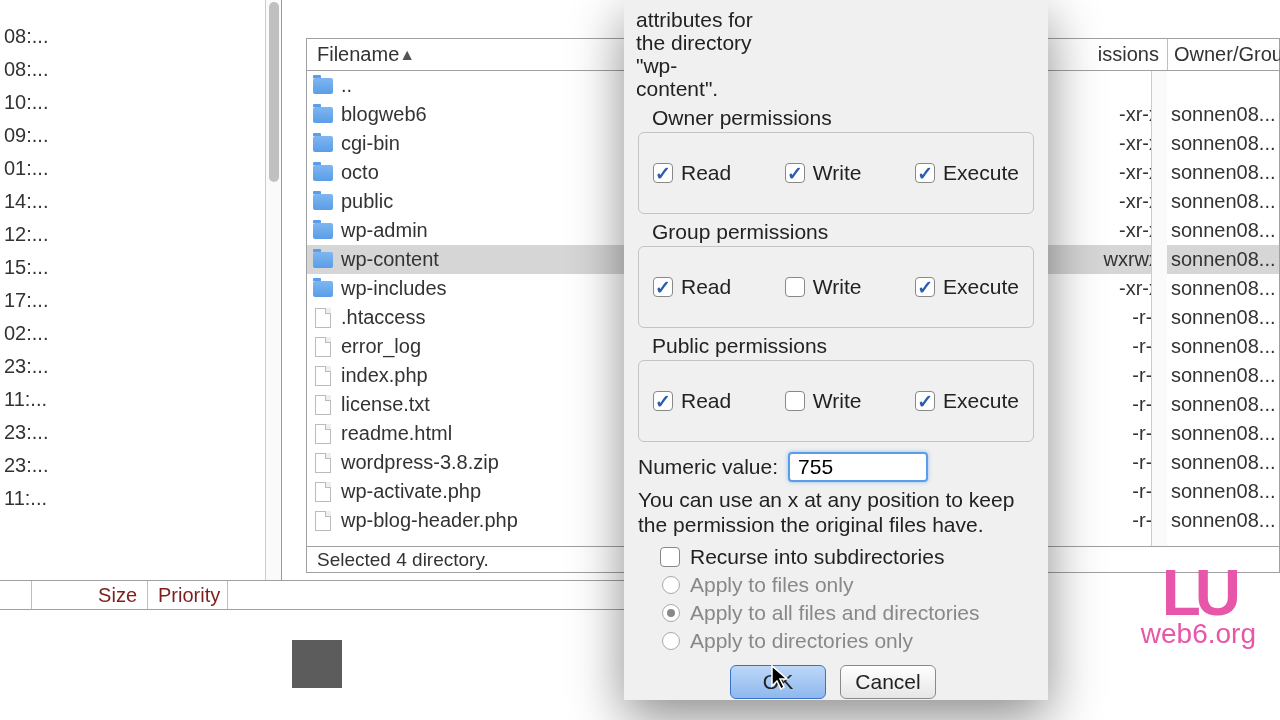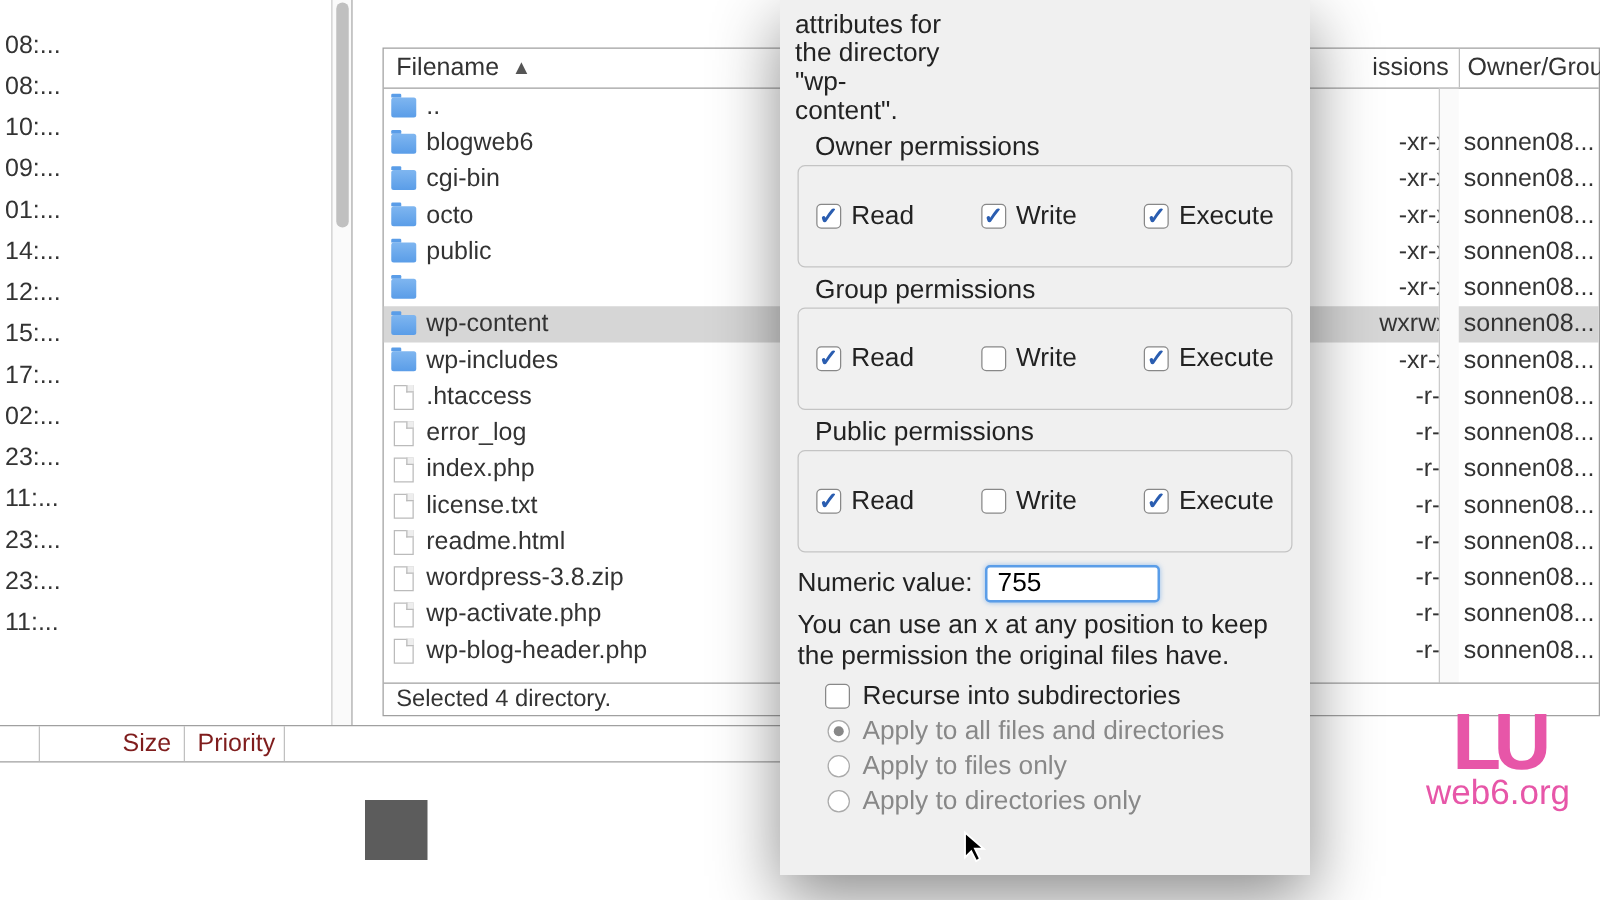--- a/index.html
+++ b/index.html
@@ -37,21 +37,21 @@
 
 .right-panel {
   position: absolute; left: 306px; top: 38px; width: 974px; height: 535px;
   background: #fff; border: 1px solid #a0a0a0;
 }
 .right-header {
   position: absolute; top: 0; left: 0; right: 0; height: 32px;
   border-bottom: 1px solid #a0a0a0; display: flex; align-items: center;
   font-size: 20px; color: #333;
 }
-.rh-filename { padding-left: 10px; display: flex; align-items: center; gap: 10px; flex: 1; }
+.rh-filename { padding-left: 10px; display: flex; align-items: center; gap: 0; flex: 1; }
 .sort-arrow { font-size: 16px; color: #555; }
 .rh-perm { position: absolute; right: 120px; top: 4px; }
 .rh-owner { position: absolute; right: 0; width: 112px; padding-left: 6px; border-left: 1px solid #c0c0c0; height: 100%; display: flex; align-items: center; }
 .right-scroll { position: absolute; right: 112px; top: 32px; width: 16px; bottom: 26px; background: #fafafa; border-left: 1px solid #ccc; }
 
 .file-rows { position: absolute; top: 32px; left: 0; right: 0; bottom: 26px; }
 .file-row {
   height: 29px; display: flex; align-items: center; font-size: 20px; color: #333;
   position: relative;
 }
@@ -215,20 +215,21 @@
           <div class="owner-col">sonnen08...</div>
         </div>
         <div class="file-row">
           <div class="folder-icon"></div>
           <div class="fname">public</div>
           <div class="perm-col">-xr-x</div>
           <div class="owner-col">sonnen08...</div>
         </div>
         <div class="file-row">
           <div class="folder-icon"></div>
+          <div class="fname">wp-admin</div>
           <div class="perm-col">-xr-x</div>
           <div class="owner-col">sonnen08...</div>
         </div>
         <div class="file-row selected">
           <div class="folder-icon"></div>
           <div class="fname">wp-content</div>
           <div class="perm-col">wxrwx</div>
           <div class="owner-col">sonnen08...</div>
         </div>
         <div class="file-row">
@@ -346,32 +347,36 @@
       <input class="num-input" value="755" style="">
     </div>
 
     <div class="hint">You can use an x at any position to keep the permission the original files have.</div>
 
     <div class="recurse-row">
       <div class="cb"></div>
       <span>Recurse into subdirectories</span>
     </div>
     <div class="recurse-sub">
+      <div class="radio"></div>
+      <span>Apply to files only</span>
+    </div>
+    <div class="recurse-sub">
       <div class="radio on"></div>
       <span>Apply to all files and directories</span>
-    </div>
-    <div class="recurse-sub">
-      <div class="radio"></div>
-      <span>Apply to files only</span>
     </div>
     <div class="recurse-sub">
       <div class="radio"></div>
       <span>Apply to directories only</span>
     </div>
 
+    <div class="btn-row">
+      <div class="btn primary">OK</div>
+      <div class="btn">Cancel</div>
+    </div>
   </div>
 
   <div class="cursor">
     <svg viewBox="0 0 20 26">
         <path d="M2 2 L2 22 L7 17 L11 25 L14 23 L10 15 L17 15 Z" fill="#000" stroke="#fff" stroke-width="1.5"></path>
       </svg>
   </div>
 
   <div class="watermark">
     <div class="glyph">LU</div>

